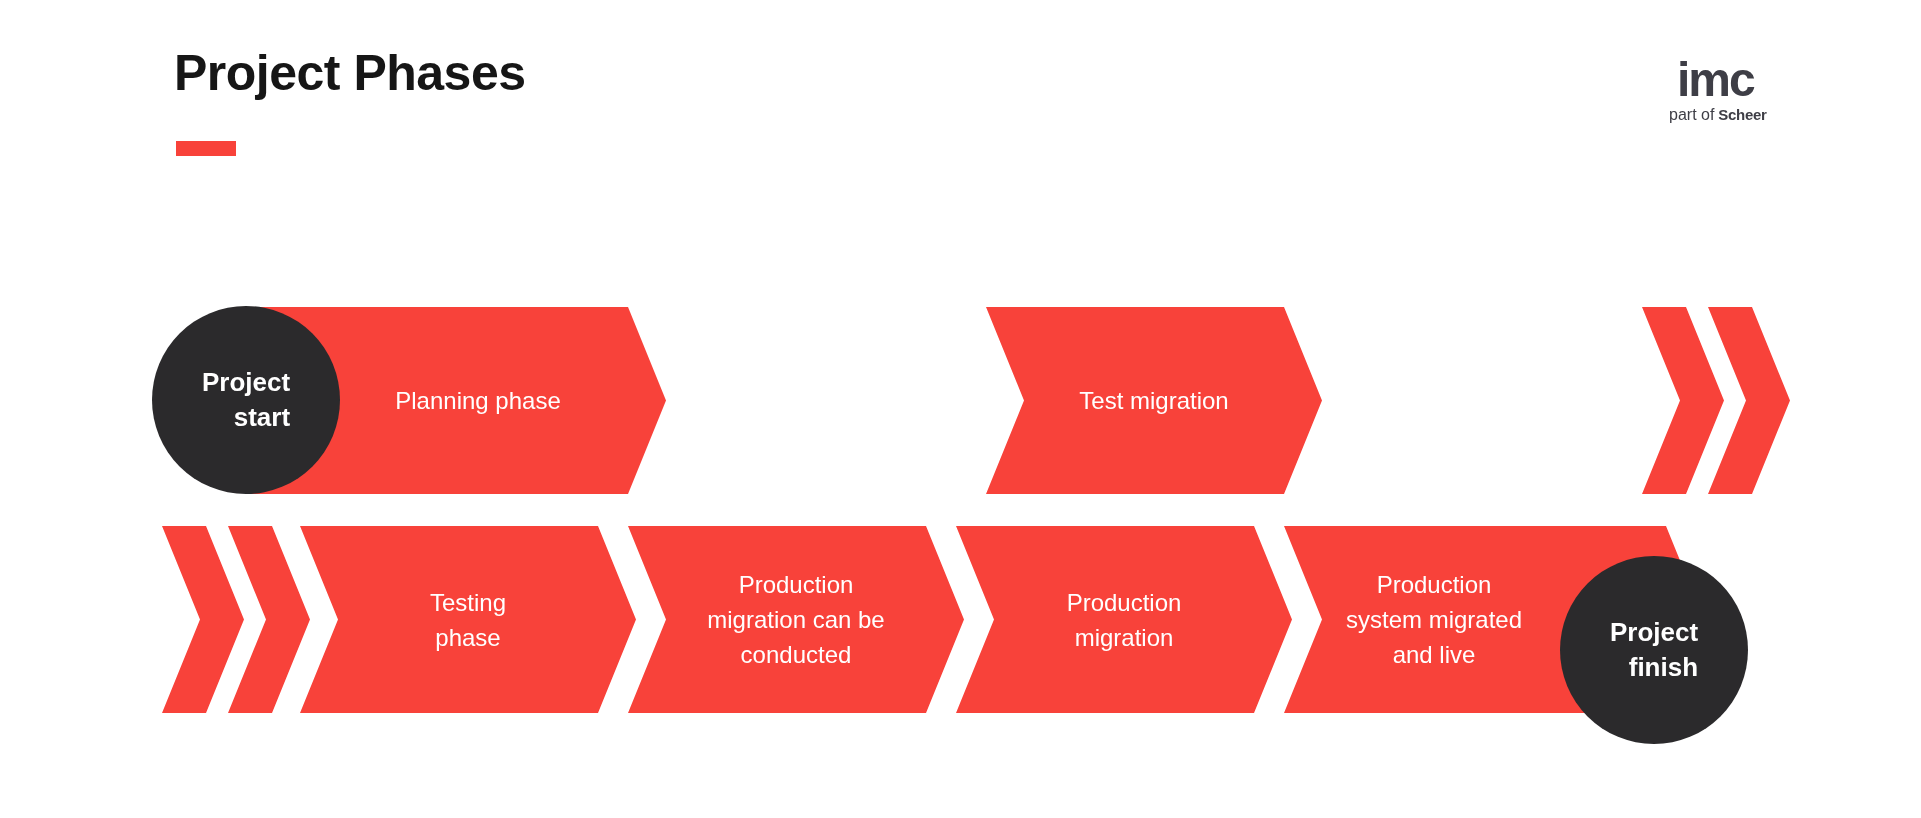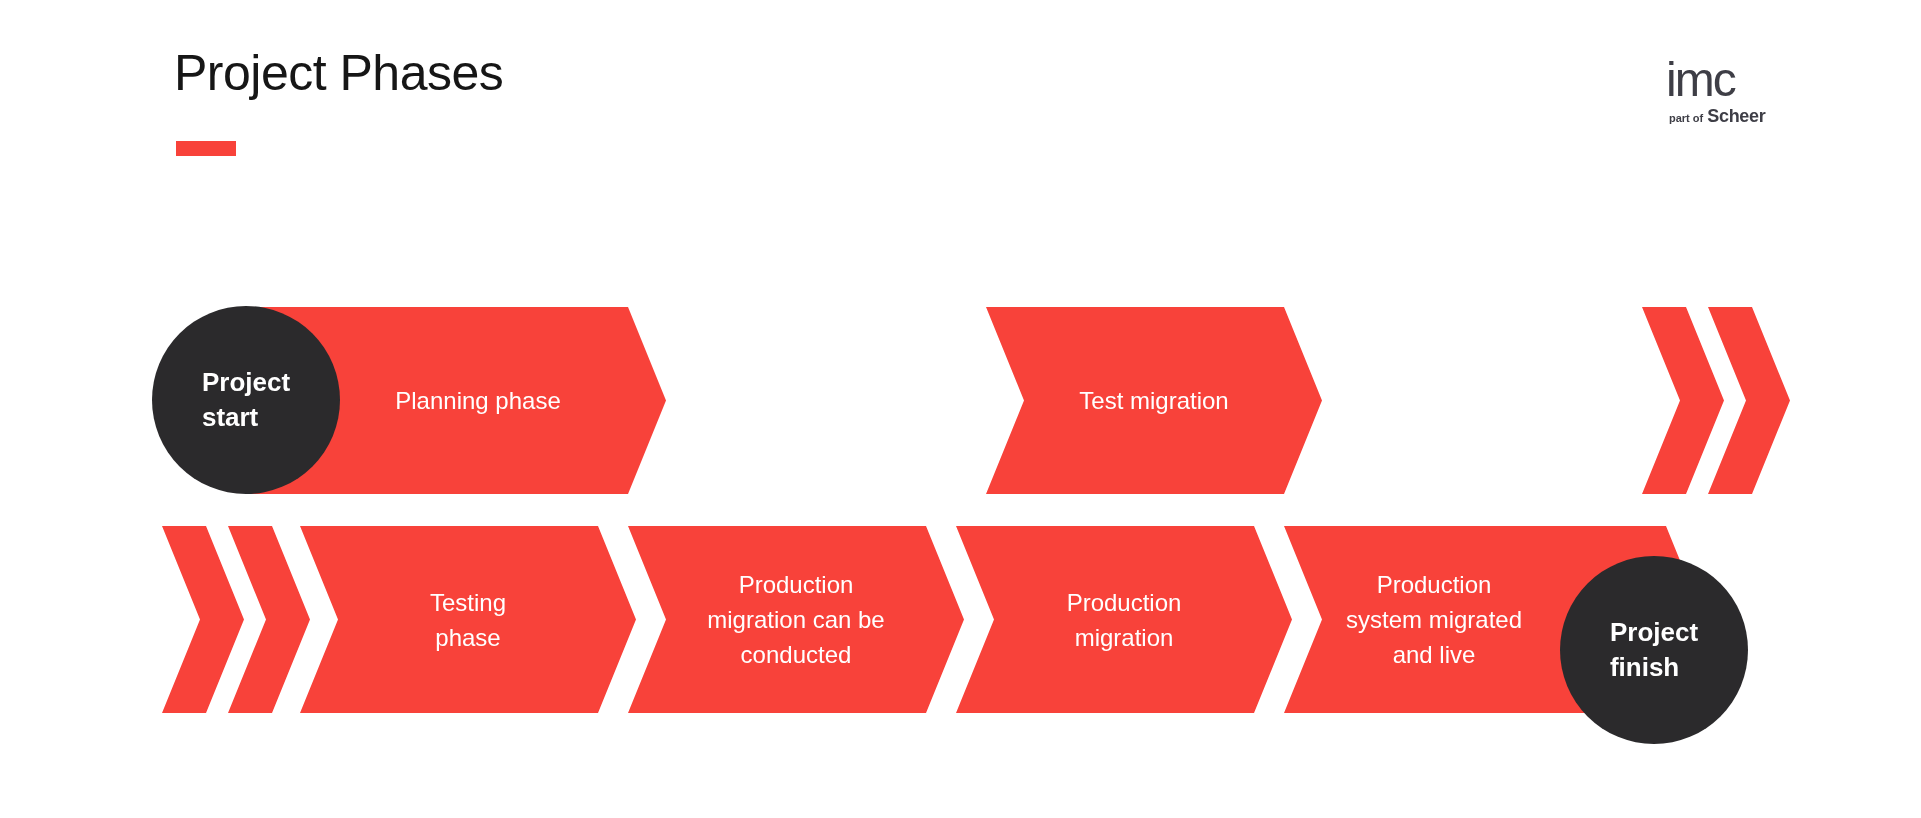--- a/index.html
+++ b/index.html
@@ -12,39 +12,39 @@
   }
   html,body{margin:0;padding:0;background:#e8e8e8;}
   .canvas{
     position:relative;width:1921px;height:818px;background:var(--bg);
     overflow:hidden;font-family:"Liberation Sans","DejaVu Sans",sans-serif;
   }
 
   
   .title{
     position:absolute;left:174px;top:44px;
-    font-size:50px;font-weight:400;letter-spacing:-0.5px;
+    font-size:50px;font-weight:700;letter-spacing:-0.5px;
     color:var(--title-text);
   }
   .title-bar{
     position:absolute;left:176px;top:141px;width:60px;height:15px;
     background:var(--accent-red);
   }
   .logo{
     position:absolute;left:1666px;top:56px;width:120px;
     color:var(--logo-text);
   }
   .logo .imc{
-    font-size:48px;font-weight:400;letter-spacing:-2px;line-height:1.0;
+    font-size:48px;font-weight:700;letter-spacing:-2px;line-height:1.0;margin-left:11px;
   }
   .logo .tagline{
     display:flex;align-items:baseline;gap:4px;margin-top:2px;margin-left:3px;
   }
-  .logo .part-of{font-size:11px;font-weight:700;}
-  .logo .scheer{font-size:18px;font-weight:700;letter-spacing:-0.3px;}
+  .logo .part-of{font-size:16px;font-weight:400;}
+  .logo .scheer{font-size:15px;font-weight:700;letter-spacing:-0.3px;}
 
   
   .row{position:absolute;left:0;width:1921px;height:187px;padding-left:24px;}
   .row1{top:307px;}
   .row2{top:526px;}
 
   .chev{
     position:absolute;top:0;height:187px;width:336px;
     background:var(--accent-red);
     clip-path:polygon(0 0,298px 0,336px 50%,298px 100%,0 100%,38px 50%);
@@ -82,21 +82,21 @@
   }
 
   
   .circle{
     position:absolute;width:188px;height:188px;border-radius:50%;
     background:var(--dark);z-index:5;
     display:flex;align-items:center;justify-content:center;
   }
   .circle span{
     color:var(--text-light);font-size:26px;font-weight:700;line-height:35px;
-    text-align:left;white-space:pre-line;
+    text-align:right;white-space:pre-line;
   }
   .circle.start{left:152px;top:306px;}
   .circle.finish{left:1560px;top:556px;}
 </style>
 </head>
 <body>
 
 <div class="canvas">
 
   <div class="title">Project Phases</div>

